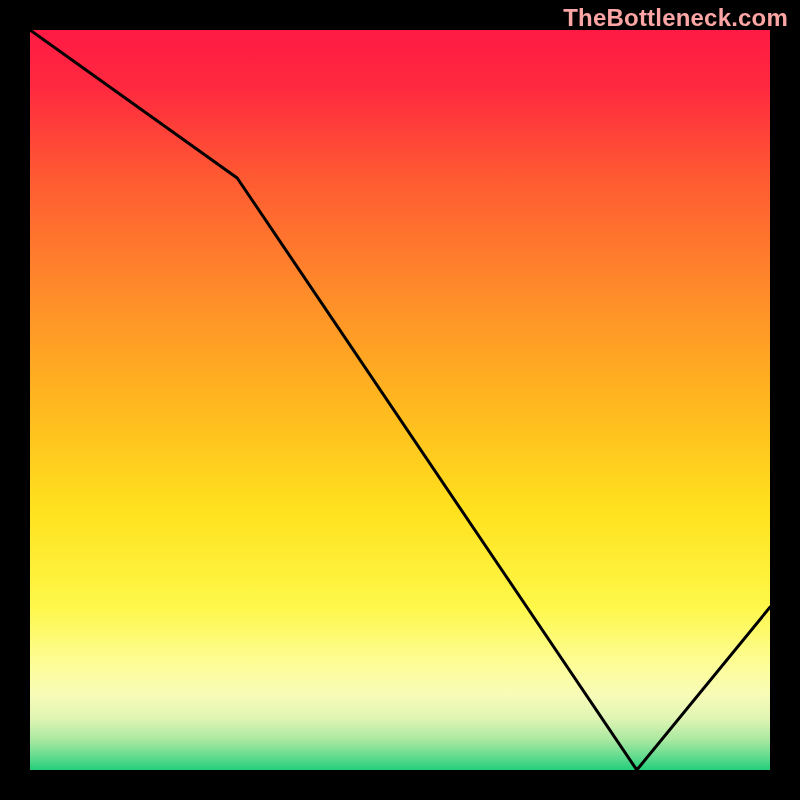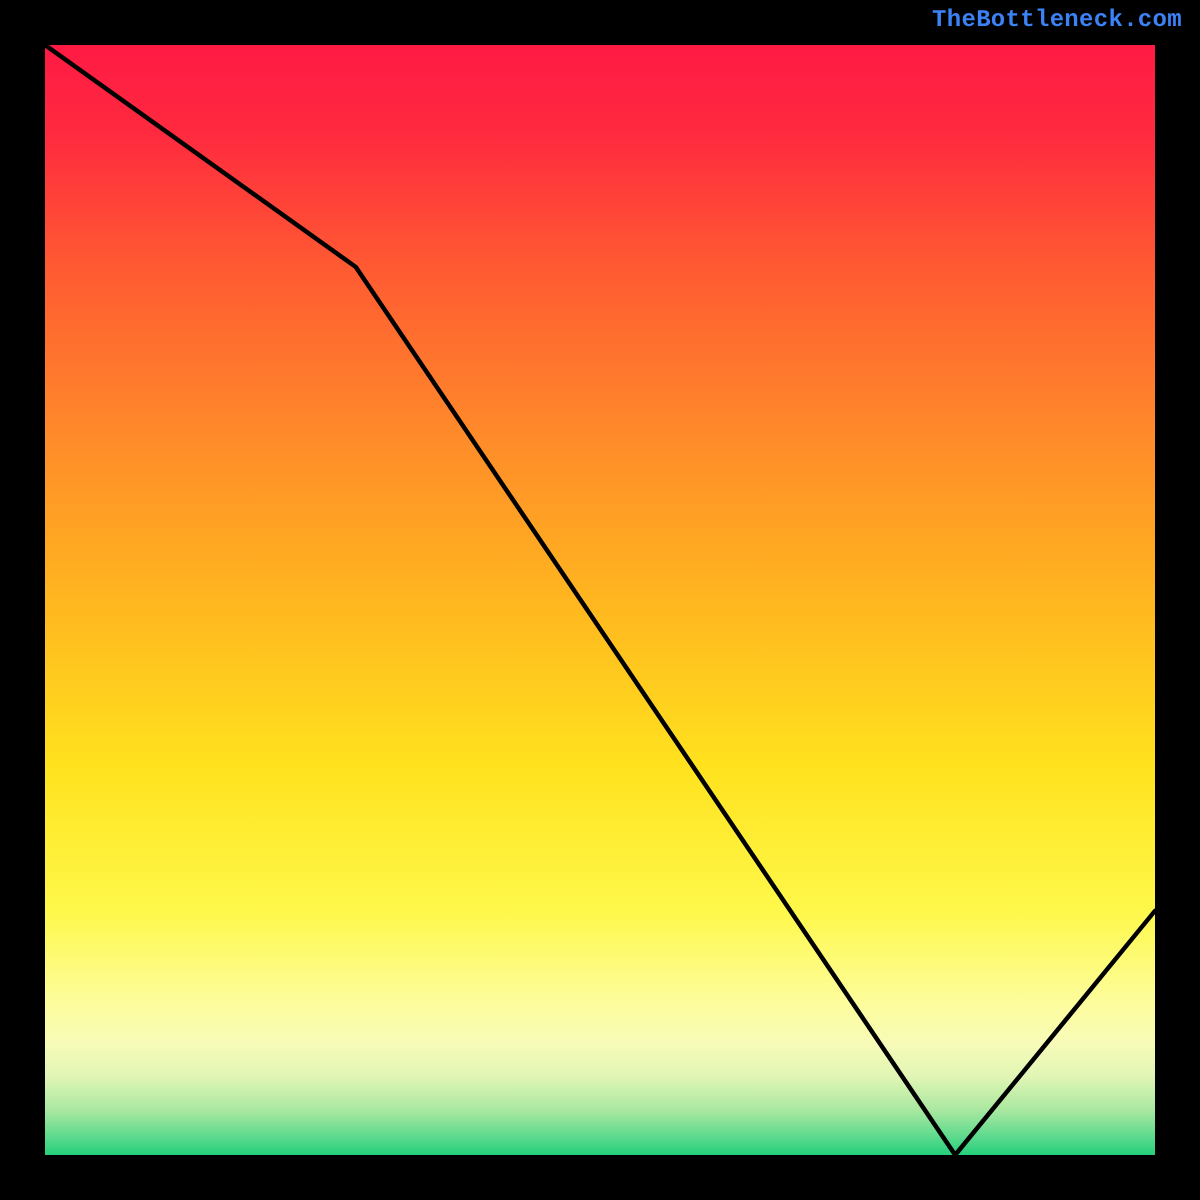--- a/index.html
+++ b/index.html
@@ -12,23 +12,23 @@
   }
   .root {
     position: relative;
     width: 800px;
     height: 800px;
   }
   .attribution {
     position: absolute;
     top: 4px;
     right: 12px;
-    color: #3b82f6;
-    font-family: Liberation Mono, monospace;
-    font-size: 16px;
+    color: #fca5a5;
+    font-family: Liberation Sans, sans-serif;
+    font-size: 24px;
     font-weight: 600;
     letter-spacing: 0.2px;
   }
   .plot {
     position: absolute;
     left: 30px;
     top: 30px;
     width: 740px;
     height: 740px;
   }

